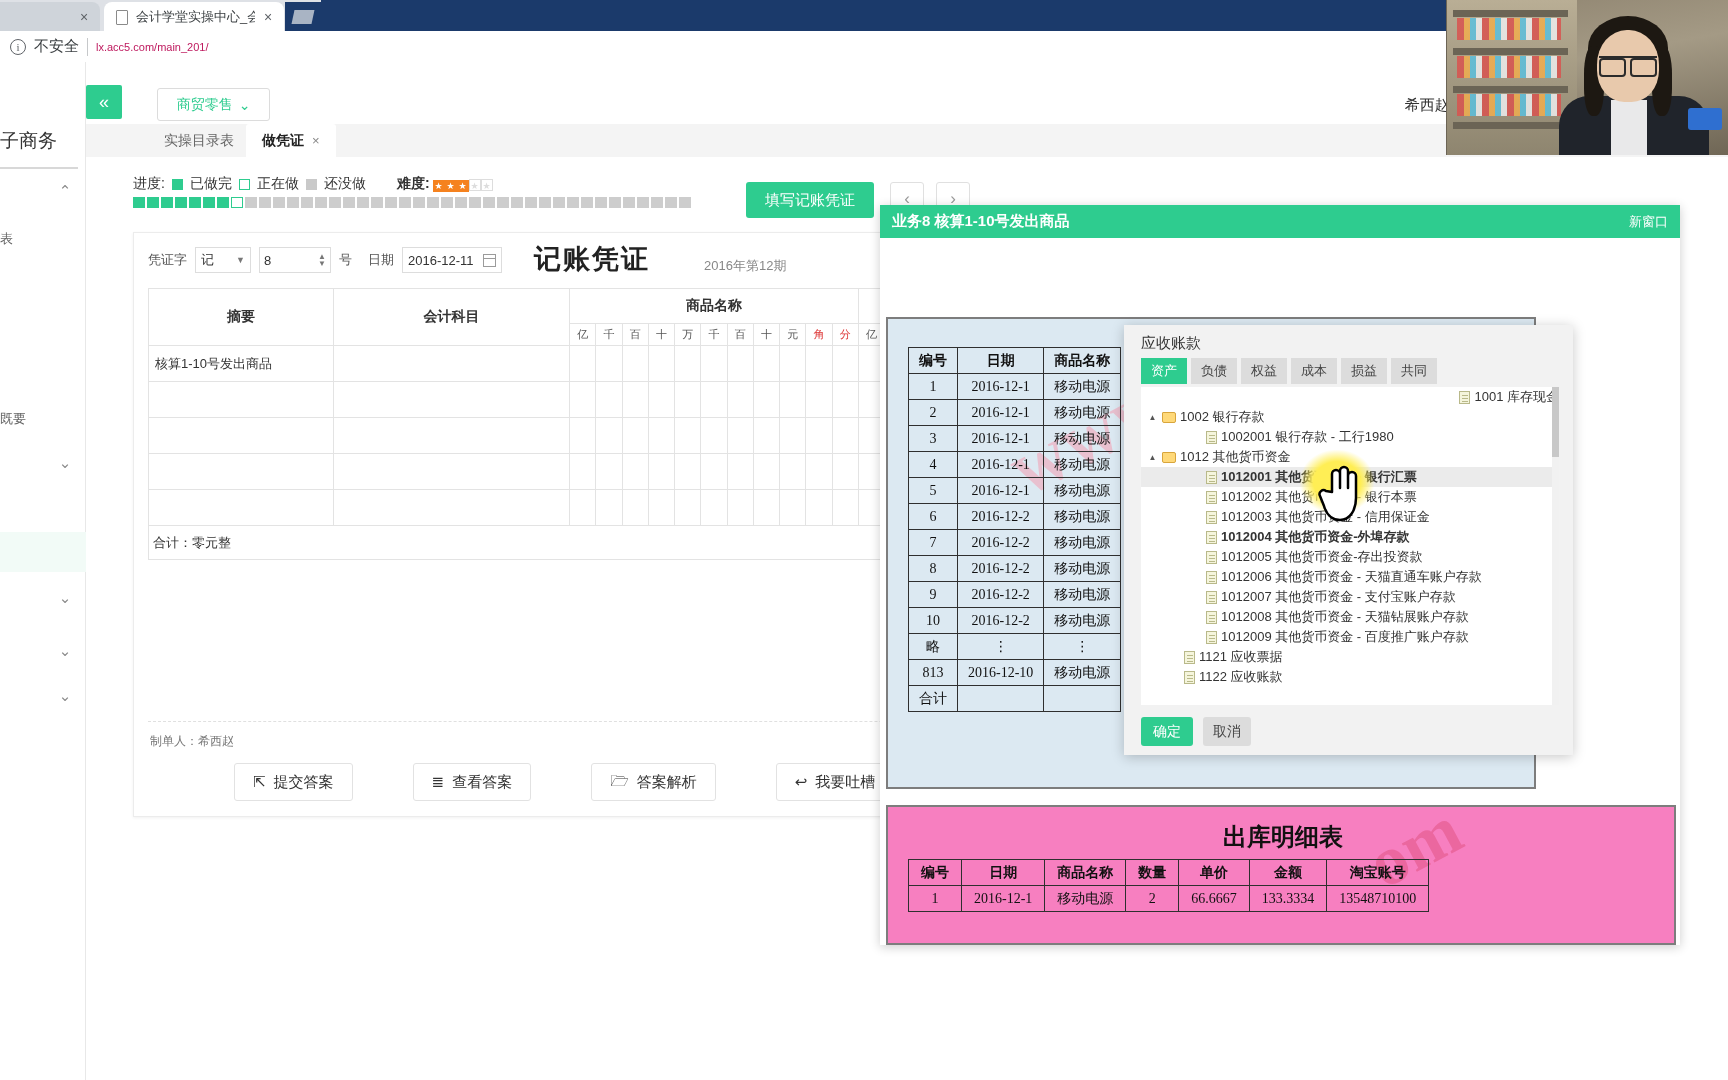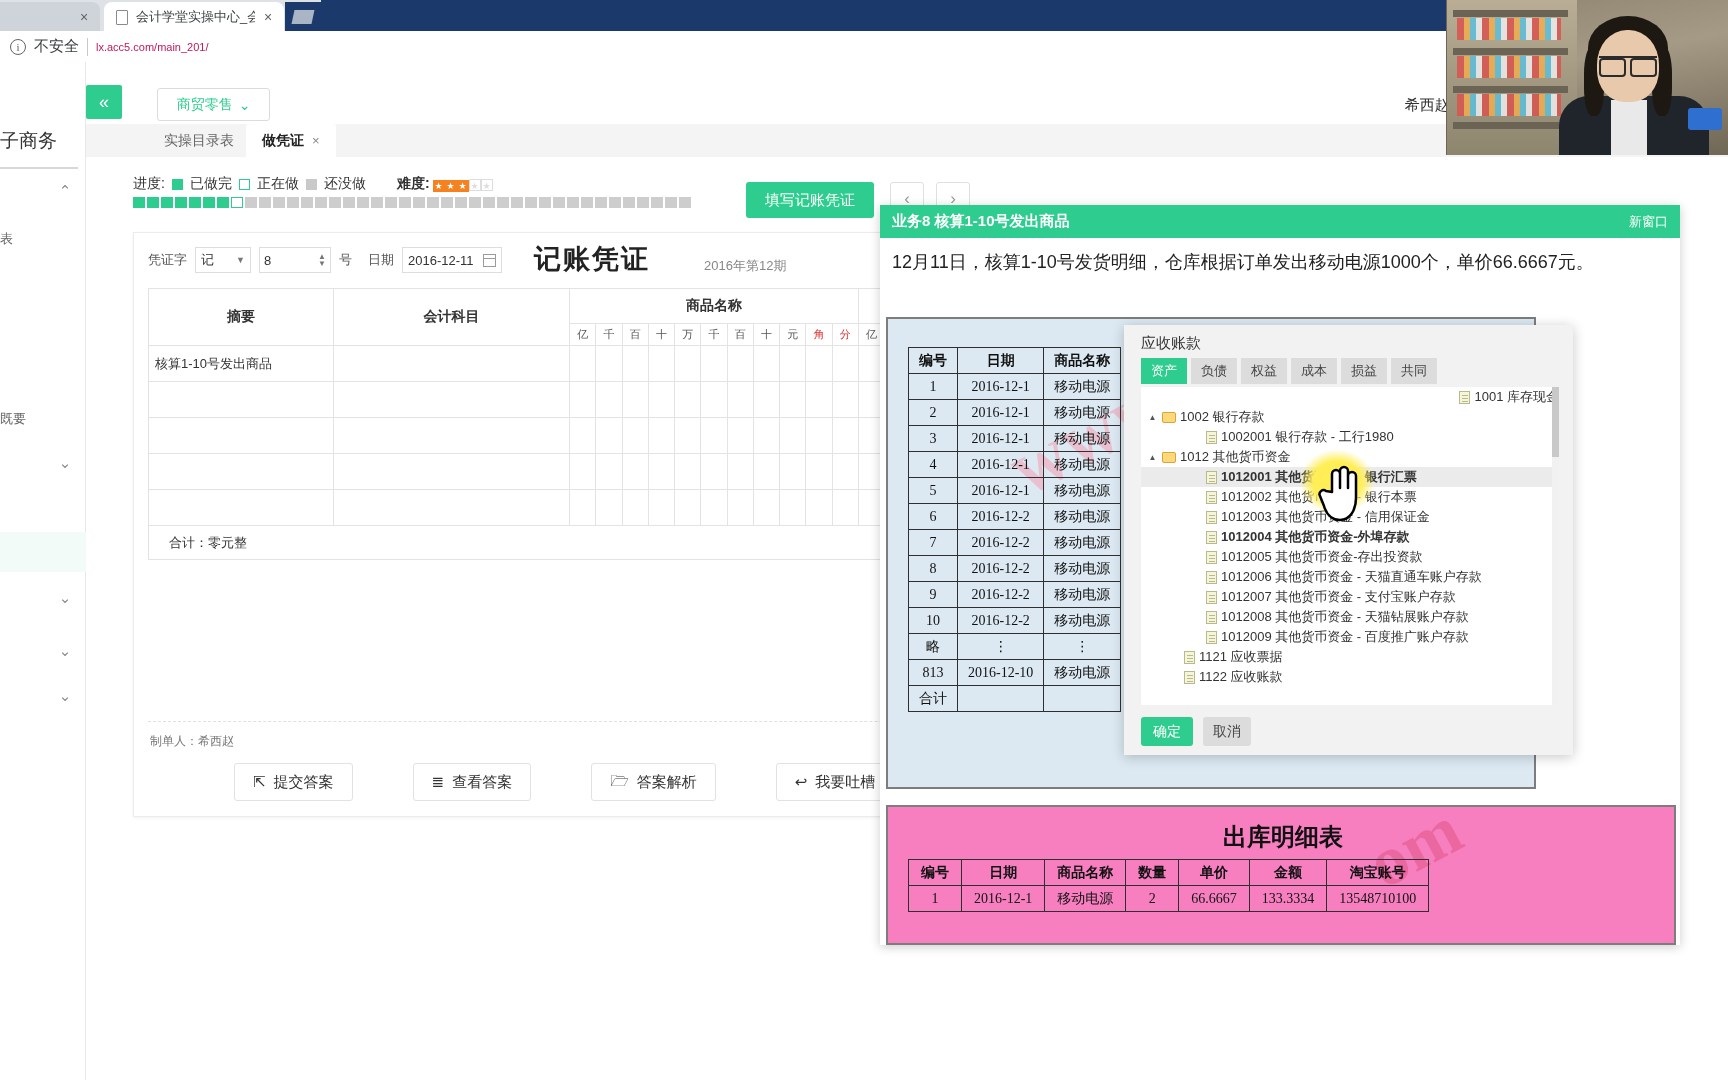--- a/index.html
+++ b/index.html
@@ -238,21 +238,21 @@
     font-size:13px; color:#333;
   }
   #v-table td, #v-table th { border:1px solid #e3e3e3; }
   #v-table th { font-weight:bold; font-size:14px; padding:8px 0; text-align:center; background:#fff; }
   #v-table .digit-th { font-size:11px; font-weight:normal; padding:3px 0; color:#555; }
   #v-table .digit-th.red { color:#d33; }
   #v-table td.rowcell { height:36px; }
   #v-table td.summary { padding-left:6px; font-size:13px; }
   #v-table td.digitcell { width:19px; }
   #v-table td.digitcell.red { border-left:1px solid #f1b6b6; }
-  #v-total td { height:34px; font-size:13px; padding-left:20px; }
+  #v-total td { height:34px; font-size:13px; padding-left:4px; }
 
   #maker-line { position:absolute; left:16px; top:500px; font-size:12px; color:#777; }
   #maker-divider { position:absolute; left:14px; top:488px; width:1000px; border-top:1px dashed #e0e0e0; }
 
   #voucher-actions {
     position:absolute; left:100px; top:530px; display:flex; gap:60px;
   }
   .vbtn {
     height:38px; padding:0 18px; border:1px solid #e2e2e2; background:#fff; border-radius:3px;
     display:flex; align-items:center; gap:8px; font-size:15px; color:#333; cursor:pointer;
@@ -724,21 +724,20 @@
       </div>
     </div>
   </div>
 </div>
 
 <div id="task-window">
   <div id="task-header">
     <span>业务8 核算1-10号发出商品</span>
     <span class="newwin">新窗口</span>
   </div>
-  <div id="task-desc">12月11日，核算1-10号发货明细，仓库根据订单发出移动电源1000个，单价66.6667元。</div>
 
   <div id="exercise-panel">
     <div class="wm">WWW</div>
     <table id="ex-table">
       <thead>
           <tr id="ex-head">
             <th>编号</th>
             <th>日期</th>
             <th>商品名称</th>
           </tr>

